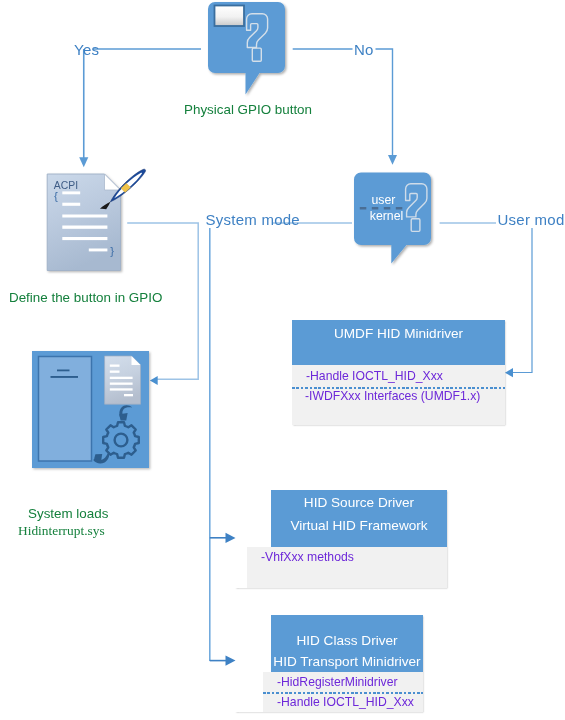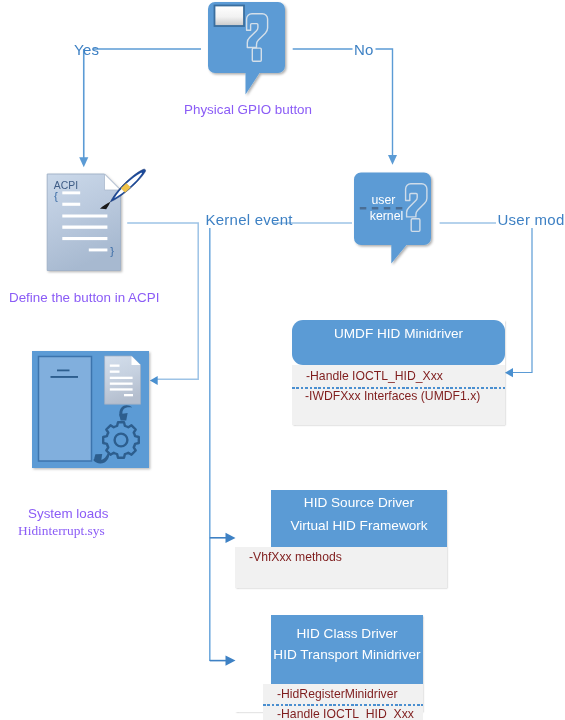--- a/index.html
+++ b/index.html
@@ -8,30 +8,30 @@
        font-family:"Liberation Sans",sans-serif;-webkit-font-smoothing:antialiased;}
   #stage{position:relative;width:565px;height:720px;background:#fff;}
   .abs{position:absolute;}
   svg{display:block;overflow:visible;}
 
   
   .elabel{position:absolute;color:#3E81C4;font-size:15px;line-height:12px;
           white-space:nowrap;letter-spacing:.25px;}
 
   
-  .caption{position:absolute;color:#8b5cf6;font-size:13.4px;line-height:18px;
+  .caption{position:absolute;color:#15803d;font-size:13.4px;line-height:18px;
            white-space:nowrap;}
 
   
   .box{position:absolute;box-sizing:border-box;}
   .box .hdr{background:#5B9BD5;color:#ffffff;text-align:center;
             display:flex;flex-direction:column;align-items:center;justify-content:flex-start;}
   .box .hdr div{font-size:13.6px;line-height:inherit;white-space:nowrap;}
   .box .body{background:#F1F1F1;}
-  .box .body .it{color:#7f1d1d;font-size:12.2px;letter-spacing:0px;line-height:14px;white-space:nowrap;
+  .box .body .it{color:#6d28d9;font-size:12.2px;letter-spacing:0px;line-height:14px;white-space:nowrap;
                  padding-left:14px;display:flex;align-items:center;}
   .box .body .it + .it{position:relative;}
   .box .body .it + .it::before{content:"";position:absolute;left:0;right:0;top:0;height:1.6px;
      background:repeating-linear-gradient(to right,#4A8FD0 0 2.6px,transparent 2.6px 4.4px);}
   .shadow{box-shadow:1.3px 1.3px 1.6px rgba(0,0,0,.26);}
 </style>
 </head>
 <body>
 
 <div id="stage">
@@ -55,21 +55,21 @@
     <path d="M209.8 660.6 H226" stroke="#3E81C4" stroke-width="1.6" fill="none"></path>
     <path d="M225.5 655.5 L235.5 660.6 L225.5 665.7 Z" fill="#3E81C4"></path>
 
     <path d="M439.6 223 H496" stroke="#9DC3E6" stroke-width="1.6" fill="none"></path>
     <path d="M532 228 V372.5 H510" stroke="#5B9BD5" stroke-width="1.2" fill="none"></path>
     <path d="M513 368 L505 372.7 L513 377.3 Z" fill="#4A90D0"></path>
   </svg>
 
   <div class="elabel" style="left:74px;top:43.5px;">Yes</div>
   <div class="elabel" style="left:354px;top:43.5px;">No</div>
-  <div class="elabel" style="left:205.5px;top:213.5px;">Kernel event</div>
+  <div class="elabel" style="left:205.5px;top:213.5px;">System mode</div>
   <div class="elabel" style="left:497.5px;top:213.5px;">User mode</div>
 
   <svg class="abs" style="left:203px;top:-2px" width="92" height="100" viewBox="0 0 92 100">
     <defs>
       <linearGradient id="screenGrad" x1="0" y1="0" x2="0" y2="1">
         <stop offset="0" stop-color="#ffffff"></stop>
         <stop offset="0.55" stop-color="#F2F2F2"></stop>
         <stop offset="1" stop-color="#C9C9C9"></stop>
       </linearGradient>
       <filter id="dropsh" x="-30%" y="-30%" width="180%" height="180%">
@@ -116,21 +116,21 @@
     </g>
 
     <g transform="translate(65.5,38.5) rotate(-41.5) scale(0.96,0.85)">
       <path d="M0 5.2 C 12 -0.6 36 -2.0 47.8 2.1 C 49.9 2.9 49.9 5.0 47.8 5.9 C 36 10.0 12 9.8 0 5.2 Z" fill="#1B4A9B" stroke="#0E2C6B" stroke-width="0.55" stroke-linejoin="round"></path>
       <path d="M5.5 5.0 C 16 1.3 34 0.5 43.5 3.3 C 44.8 3.7 44.8 4.6 43.5 5.0 C 34 7.8 16 7.8 5.5 5.0 Z" fill="#ffffff"></path>
       <path d="M17.5 1.55 L 25.2 1.25 L 25.6 8.2 L 17.9 8.4 Z" fill="#F1C44A" stroke="#D3A43A" stroke-width="0.35"></path>
       <path d="M0 5.2 C -4 3.6 -9.2 3.1 -13 3.2 C -11 5.0 -9.5 6.6 -8.5 8.5 C -5.4 7.6 -2.4 6.5 0 5.2 Z" fill="#1A1A1A"></path>
     </g>
   </svg>
 
-  <div class="caption" style="left:9px;top:289px;">Define the button in ACPI</div>
+  <div class="caption" style="left:9px;top:289px;">Define the button in GPIO</div>
 
   <svg class="abs" style="left:29px;top:348px" width="126" height="126" viewBox="0 0 126 126">
     <defs>
       <linearGradient id="sysDocGrad" x1="0" y1="0" x2="0.25" y2="1">
         <stop offset="0" stop-color="#D3DEEC"></stop>
         <stop offset="0.5" stop-color="#C6D1E0"></stop>
         <stop offset="1" stop-color="#B4BECE"></stop>
       </linearGradient>
       <filter id="syssh" x="-25%" y="-25%" width="170%" height="170%">
         <feDropShadow dx="1.3" dy="1.3" stdDeviation="1.2" flood-color="#000" flood-opacity="0.26"></feDropShadow>
@@ -165,41 +165,41 @@
     <g transform="translate(92,92)">
       <path d="M-3.0 -17.8 h6.0 l0.9 3.7 a15 15 0 0 1 3.4 1.4 l3.2 -2.0 l4.2 4.2 l-2.0 3.2 a15 15 0 0 1 1.4 3.4 l3.7 0.9 v6.0 l-3.7 0.9 a15 15 0 0 1 -1.4 3.4 l2.0 3.2 l-4.2 4.2 l-3.2 -2.0 a15 15 0 0 1 -3.4 1.4 l-0.9 3.7 h-6.0 l-0.9 -3.7 a15 15 0 0 1 -3.4 -1.4 l-3.2 2.0 l-4.2 -4.2 l2.0 -3.2 a15 15 0 0 1 -1.4 -3.4 l-3.7 -0.9 v-6.0 l3.7 -0.9 a15 15 0 0 1 1.4 -3.4 l-2.0 -3.2 l4.2 -4.2 l3.2 2.0 a15 15 0 0 1 3.4 -1.4 z" fill="none" stroke="#2D5E8E" stroke-width="2.4" stroke-linejoin="round"></path>
       <circle cx="0" cy="0" r="6.4" fill="none" stroke="#2D5E8E" stroke-width="2.4"></circle>
     </g>
   </svg>
 
   <div class="caption" style="left:28px;top:505px;">System loads</div>
   <div class="caption" style="left:18px;top:522px;font-family:Liberation Serif, serif;">Hidinterrupt.sys</div>
 
   <div class="box shadow" style="left:292px;top:320px;width:213px;height:105px;">
-    <div class="hdr" style="height:45px;padding-top:2px;box-sizing:border-box;line-height:23px;border-radius:11px;">
+    <div class="hdr" style="height:45px;padding-top:2px;box-sizing:border-box;line-height:23px;">
       <div>UMDF HID Minidriver</div>
     </div>
     <div class="body" style="height:60px;">
       <div class="it" style="height:22px;">-Handle IOCTL_HID_Xxx</div>
       <div class="it" style="height:17px;padding-left:13px;">-IWDFXxx Interfaces (UMDF1.x)</div>
     </div>
   </div>
 
   <div class="box shadow" style="left:235px;top:490px;width:212px;height:98px;">
     <div class="hdr" style="height:56.5px;padding-top:2px;box-sizing:border-box;line-height:22.5px;margin-left:36px;">
       <div>HID Source Driver</div>
       <div>Virtual HID Framework</div>
     </div>
-    <div class="body" style="height:41.5px;">
+    <div class="body" style="height:41.5px;margin-left:12px;">
       <div class="it" style="height:20px;">-VhfXxx methods</div>
     </div>
   </div>
 
   <div class="box shadow" style="left:235px;top:615px;width:188px;height:97px;">
-    <div class="hdr" style="height:69px;padding-top:8px;box-sizing:border-box;line-height:21px;margin-left:36px;">
+    <div class="hdr" style="height:57px;padding-top:15px;box-sizing:border-box;line-height:21px;margin-left:36px;">
       <div>HID Class Driver</div>
       <div>HID Transport Minidriver</div>
     </div>
     <div class="body" style="height:40px;margin-left:28px;">
       <div class="it" style="height:20px;">-HidRegisterMinidriver</div>
       <div class="it" style="height:20px;">-Handle IOCTL_HID_Xxx</div>
     </div>
   </div>
 
   <svg class="abs" style="left:350px;top:168px" width="100" height="105" viewBox="0 0 100 105">

